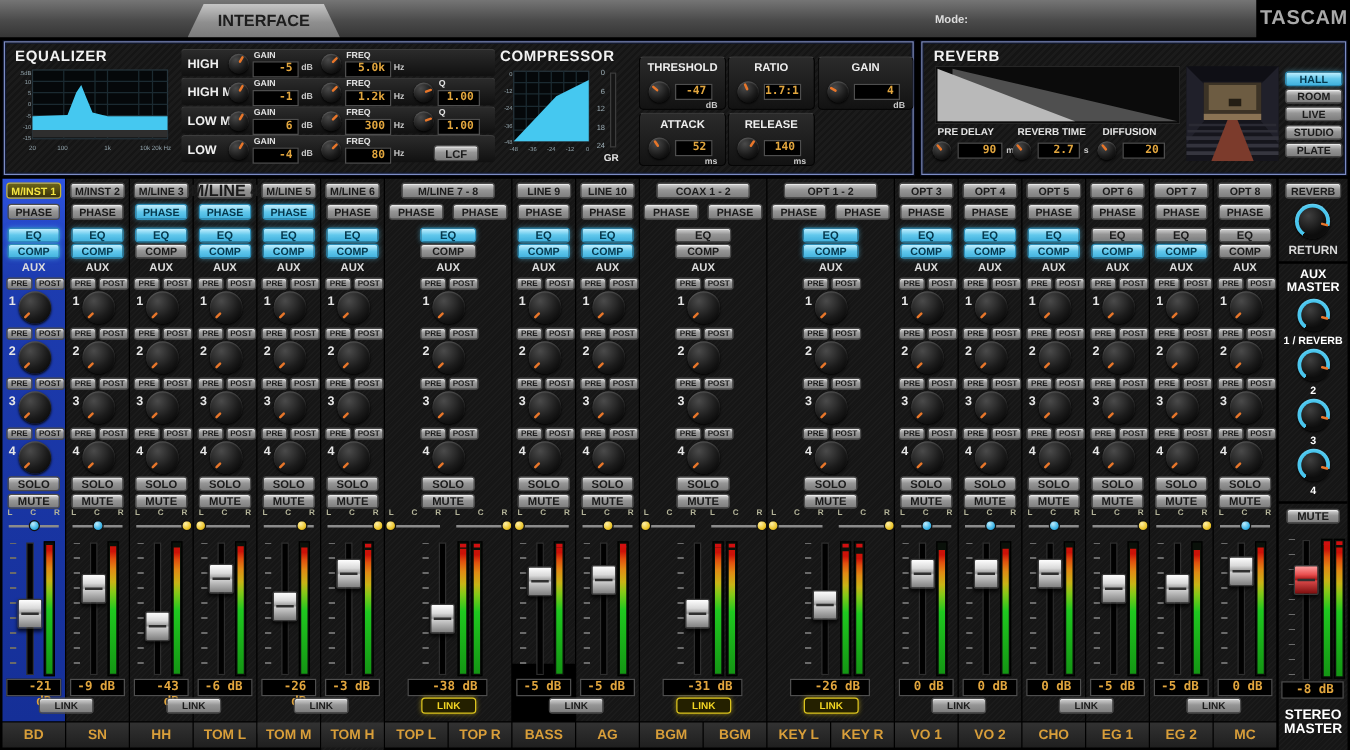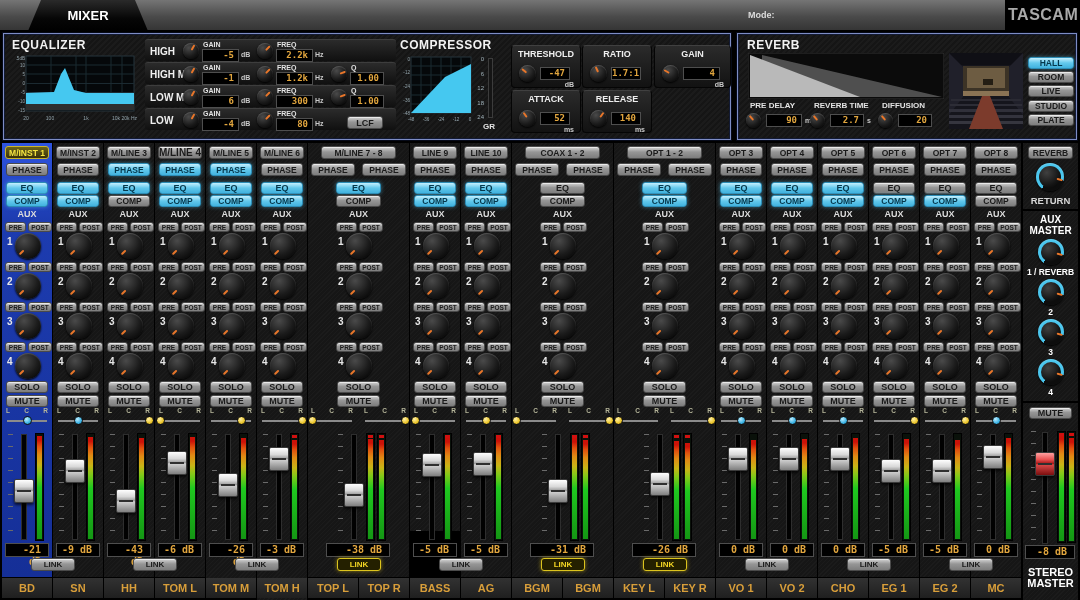--- a/index.html
+++ b/index.html
@@ -128,21 +128,21 @@
           <div class="knob" style="position: absolute; left: 38px; top: 3px; width: 16px; height: 16px;">
             <div class="ptr" style="transform: rotate(210deg);"></div>
           </div>
           <div class="cap" style="position: absolute; left: 58px; top: 1px;">GAIN</div>
           <div class="vbox" style="position: absolute; left: 57px; top: 9px; width: 37px; height: 13px;">-5</div>
           <div class="unit" style="position: absolute; left: 96px; top: 11px;">dB</div>
           <div class="knob" style="position: absolute; left: 112px; top: 3px; width: 16px; height: 16px;">
             <div class="ptr" style="transform: rotate(225deg);"></div>
           </div>
           <div class="cap" style="position: absolute; left: 132px; top: 1px;">FREQ</div>
-          <div class="vbox" style="position: absolute; left: 131px; top: 9px; width: 37px; height: 13px;">2.2k</div>
+          <div class="vbox" style="position: absolute; left: 131px; top: 9px; width: 37px; height: 13px;">5.0k</div>
           <div class="unit" style="position: absolute; left: 170px; top: 11px;">Hz</div>
         </div>
         <div class="eqrow" style="top: 28px;">
           <div class="bandname" style="position: absolute; left: 5px; top: 6px;">HIGH MID</div>
           <div class="knob" style="position: absolute; left: 38px; top: 3px; width: 16px; height: 16px;">
             <div class="ptr" style="transform: rotate(210deg);"></div>
           </div>
           <div class="cap" style="position: absolute; left: 58px; top: 1px;">GAIN</div>
           <div class="vbox" style="position: absolute; left: 57px; top: 9px; width: 37px; height: 13px;">-1</div>
           <div class="unit" style="position: absolute; left: 96px; top: 11px;">dB</div>
@@ -460,21 +460,21 @@
         <div class="fscale" style="position: absolute; left: 6px; top: 291px; width: 5px; height: 104px;"></div>
         <div class="ftrack" style="position: absolute; left: 20px; top: 292px; width: 4px; height: 104px;"></div>
         <div class="fcap" style="position: absolute; left: 12px; top: 346.4px; width: 20px; height: 24px;"></div>
         <div class="meter" style="position: absolute; left: 33px; top: 290px; width: 9px; height: 108px;">
           <div class="mfill" style="height: 100.7px;"></div>
         </div>
         <div class="dbbox" style="position: absolute; left: 3px; top: 400px; width: 44px; height: 14px;">-43 dB</div>
       </div>
       <div class="nbox" style="position: absolute; left: 104px; width: 50px;">HH</div>
       <div class="strip" style="position: absolute; left: 155px; top: 0px; width: 50px; height: 434px;">
-        <div class="btn gray" style="position: absolute; left: 3px; top: 3px; width: 44px; height: 13px; font-size: 10px;">M/LINE 4</div>
+        <div class="btn gray" style="position: absolute; left: 3px; top: 3px; width: 44px; height: 13px; font-size: 13px;">M/LINE 4</div>
         <div class="btn cyan" style="position: absolute; left: 4px; top: 20px; width: 42px; height: 13px; font-size: 8.5px;">PHASE</div>
         <div class="btn cyan" style="position: absolute; left: 4px; top: 39px; width: 42px; height: 12px; font-size: 9px;">EQ</div>
         <div class="btn cyan" style="position: absolute; left: 4px; top: 52px; width: 42px; height: 12px; font-size: 8.5px;">COMP</div>
         <div class="auxlab" style="position: absolute; left: 0px; top: 66px;">AUX</div>
         <div class="btn gray" style="position: absolute; left: 3px; top: 79px; width: 21px; height: 10px; font-size: 6.5px;">PRE</div>
         <div class="btn gray" style="position: absolute; left: 26px; top: 79px; width: 24px; height: 10px; font-size: 6.5px;">POST</div>
         <div class="auxnum" style="position: absolute; left: 5px; top: 93px;">1</div>
         <div class="knob" style="position: absolute; left: 13px; top: 90px; width: 26px; height: 26px;">
           <div class="ptr" style="transform: rotate(45deg);"></div>
         </div>
@@ -1266,14 +1266,14 @@
           <div class="mpeak"></div>
         </div>
         <div class="meter" style="position: absolute; left: 44px; top: 288px; width: 9px; height: 112px;">
           <div class="mfill" style="height: 103.4px;"></div>
           <div class="mpeak"></div>
         </div>
         <div class="dbbox" style="position: absolute; left: 2px; top: 402px; width: 50px; height: 14px;">-8 dB</div>
         <div class="wlabel" style="position: absolute; left: 0px; top: 424px; width: 55px; font-size: 11px; white-space: normal;">STEREO MASTER</div>
       </div>
     </div>
-<div class="tab active" style="position: absolute; left: 28px; width: 120px;">MIXER</div>
+    <div class="tab" style="position: absolute; left: 150px; width: 122px;">INTERFACE</div>
   </div>
 
 </body></html>

